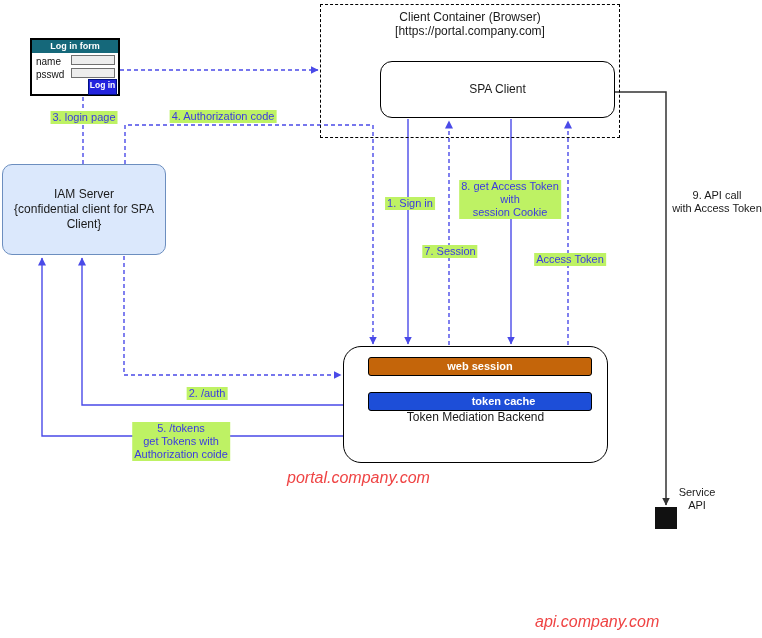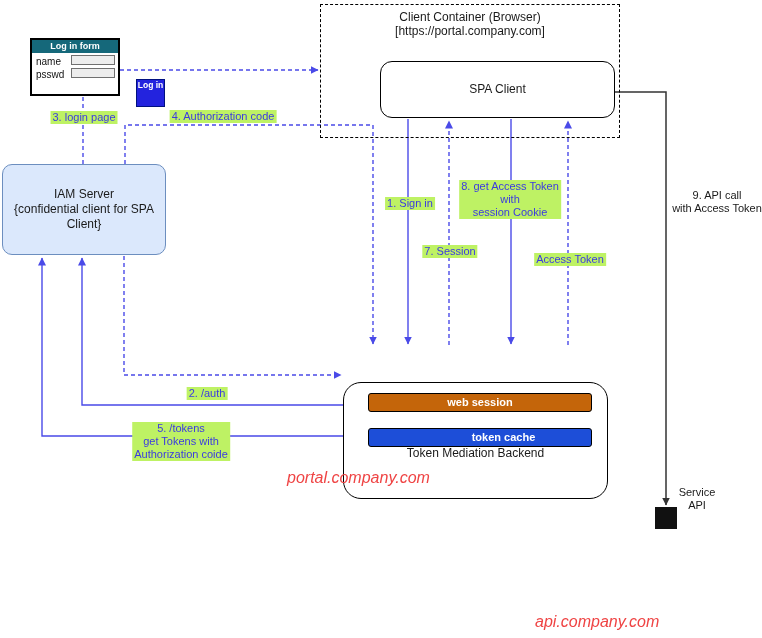--- a/index.html
+++ b/index.html
@@ -9,39 +9,39 @@
 
   
   .box{position:absolute;box-sizing:border-box;background:#fff;border:1px solid #000;
        display:flex;align-items:center;justify-content:center;text-align:center;
        font-size:12px;line-height:15px;}
   .client-container{position:absolute;box-sizing:border-box;border:1px dashed #000;background:transparent;}
   .cc-title{position:absolute;left:0;top:5px;width:100%;text-align:center;font-size:12px;line-height:14px;}
   .spa{left:380px;top:61px;width:235px;height:57px;border-radius:12px;}
   .iam{left:2px;top:164px;width:164px;height:91px;border-radius:10px;
        background:#DBE8FC;border:1px solid #6C8EBF;}
-  .tmb{left:343px;top:346px;width:265px;height:117px;border-radius:18px;display:block;margin-top:36px;}
+  .tmb{left:343px;top:346px;width:265px;height:117px;border-radius:18px;display:block;}
   .tmb-bar{position:absolute;left:24px;width:224px;height:19px;box-sizing:border-box;
            border:1px solid #000;border-radius:3px;color:#fff;font-weight:bold;font-size:11px;
            display:flex;align-items:center;justify-content:center;}
   .tmb-web{top:10px;background:#C4650A;}
   .tmb-cache{top:45px;background:#1d4ed8;padding-left:47px;}
   .tmb-title{position:absolute;left:0;top:63px;width:100%;text-align:center;font-size:12px;}
   .resource{left:582px;top:517px;width:164px;height:90px;border-radius:14px;}
   .port{position:absolute;left:655px;top:507px;width:22px;height:22px;background:#111;}
 
   
   .lform{position:absolute;left:30px;top:38px;width:90px;height:58px;box-sizing:border-box;
          background:#fff;border:2px solid #000;padding-left:32px;}
   .lform-hdr{position:absolute;left:0;top:0;width:100%;height:13px;background:#15687A;color:#fff;
              font-size:9px;font-weight:bold;line-height:13px;text-align:center;}
   .lf-lbl{position:absolute;font-size:10px;line-height:10px;color:#111;}
   .lf-input{position:absolute;width:44px;height:10px;background:#EDEDED;border:1px solid #707070;box-sizing:border-box;}
-  .lf-btn{position:absolute;left:56px;top:39px;width:29px;height:28px;background:#2323DE;border:1px solid #001080;
-          color:#fff;font-size:8.5px;font-weight:bold;text-align:center;line-height:11px;box-sizing:border-box;margin-left:48px;}
+  .lf-btn{position:absolute;left:56px;top:39px;width:29px;height:16px;background:#2323DE;border:1px solid #001080;
+          color:#fff;font-size:8.5px;font-weight:bold;text-align:center;line-height:11px;box-sizing:border-box;}
 
   
   .elbl{position:absolute;transform:translateX(-50%);background:#bef264;color:#3B3BE0;
         font-size:11px;line-height:13px;text-align:center;white-space:nowrap;padding:0 2px;}
   .elbl.black{color:#1a1a1a;background:transparent;}
   .domain{position:absolute;font-style:italic;font-size:16px;color:#ef4444;white-space:nowrap;}
 </style>
 </head>
 <body>
 

